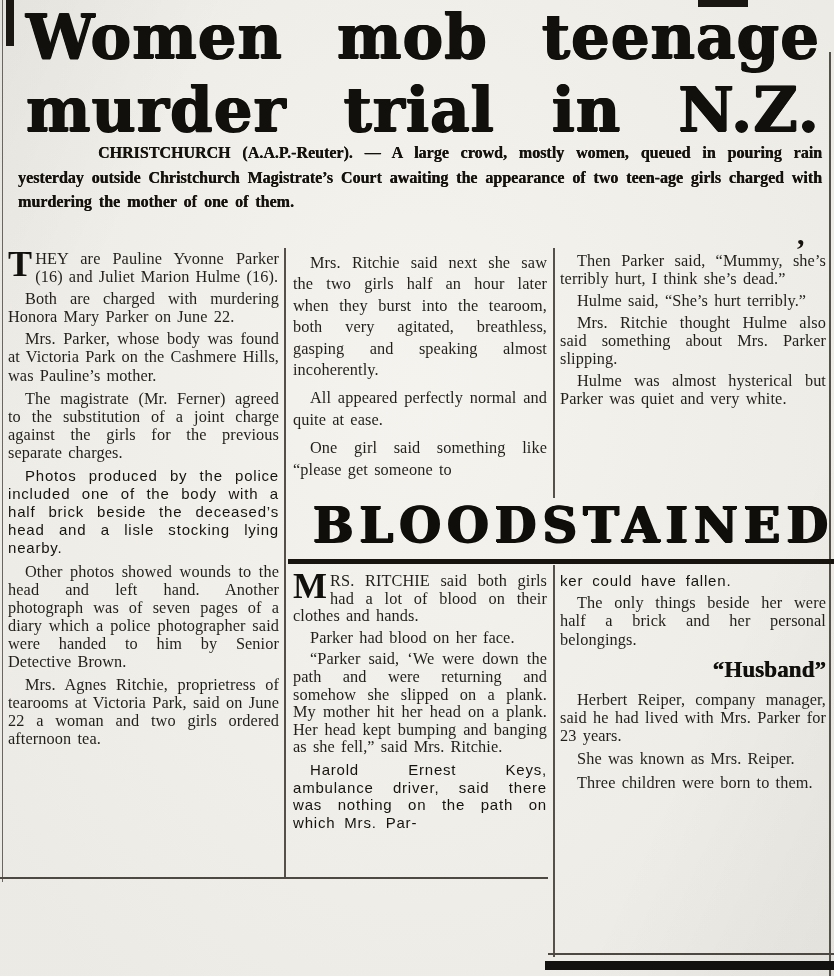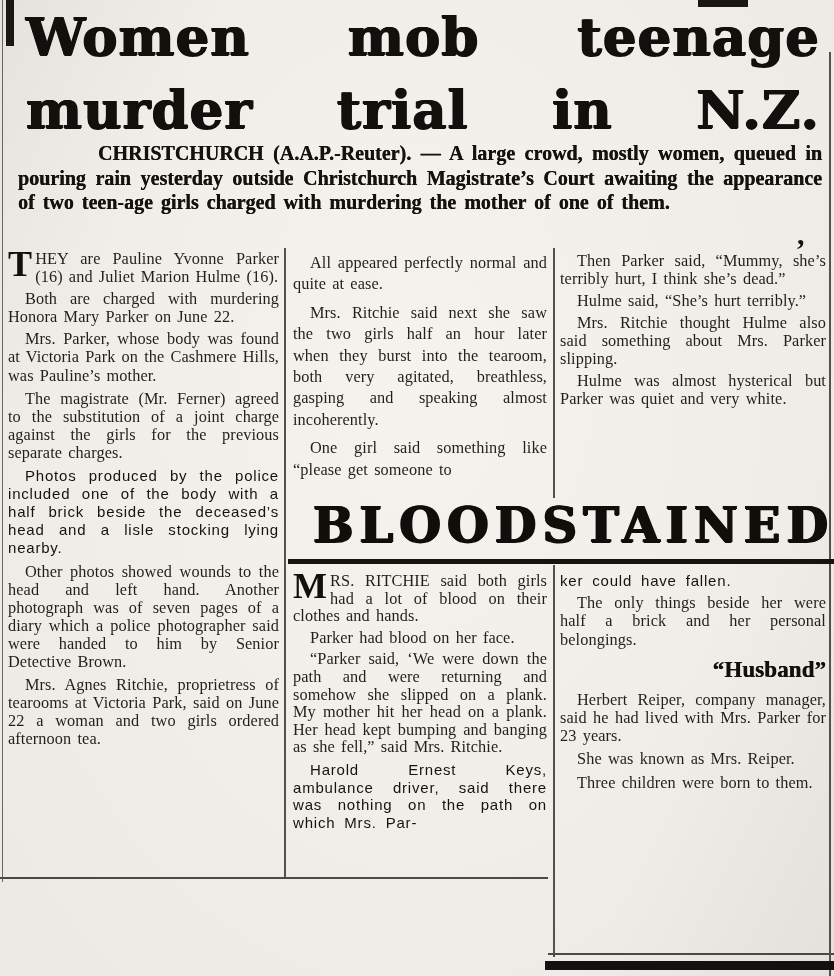--- a/index.html
+++ b/index.html
@@ -10,32 +10,32 @@
     background-image:
       linear-gradient(115deg, rgba(0,0,0,0.035) 0%, rgba(0,0,0,0) 18%, rgba(0,0,0,0) 80%, rgba(0,0,0,0.04) 100%),
       radial-gradient(ellipse at 50% 40%, rgba(255,255,255,0.25), rgba(0,0,0,0.02) 90%);
     overflow:hidden;
     color:#1b1814;
     -webkit-font-smoothing:antialiased;
   }
   .hl{
     position:absolute;left:26px;right:14px;
     font-family:"DejaVu Serif",serif;font-weight:bold;
-    font-size:53px;line-height:73px;
+    font-size:61px;line-height:73px;
     text-align:justify;text-align-last:justify;
     color:#12100d;
     text-shadow:0.8px 0 0 currentColor, -0.8px 0 0 currentColor, 0 0.5px 0 currentColor;
     letter-spacing:1px;white-space:nowrap;
   }
   .hl.l1{top:0px;}
   .hl.l2{top:73px;}
   .lead{
     position:absolute;left:18px;top:141px;width:804px;
     font-family:"Liberation Serif",serif;font-weight:bold;
-    font-size:20px;line-height:24.5px;text-align:justify;
+    font-size:16px;line-height:24.5px;text-align:justify;
     text-indent:80px;word-spacing:3px;color:#15120e;
     text-shadow:0.3px 0 0 currentColor;
   }
   .stray-comma{
     position:absolute;left:797px;top:217px;
     font-family:"Liberation Serif",serif;font-weight:bold;font-size:30px;color:#15120e;
   }
   .col{
     position:absolute;
     font-family:"Liberation Serif",serif;
@@ -120,22 +120,22 @@
     <p class="noindent"><span class="dropcap">T</span><span>HEY are Pauline Yvonne Parker (16) and Juliet Marion Hulme (16).</span></p>
     <p>Both are charged with murdering Honora Mary Parker on June 22.</p>
     <p>Mrs. Parker, whose body was found at Victoria Park on the Cashmere Hills, was Pauline’s mother.</p>
     <p class="gap">The magistrate (Mr. Ferner) agreed to the substitution of a joint charge against the girls for the previous separate charges.</p>
     <p class="gothic gap">Photos produced by the police included one of the body with a half brick beside the deceased’s head and a lisle stocking lying nearby.</p>
     <p class="gap">Other photos showed wounds to the head and left hand. Another photograph was of seven pages of a diary which a police photographer said were handed to him by Senior Detective Brown.</p>
     <p class="gap">Mrs. Agnes Ritchie, proprietress of tearooms at Victoria Park, said on June 22 a woman and two girls ordered afternoon tea.</p>
   </div>
 
   <div class="col" id="col-mid-top">
+    <p>Mrs. Ritchie said next she saw the two girls half an hour later when they burst into the tearoom, both very agitated, breathless, gasping and speaking almost incoherently.</p>
     <p>All appeared perfectly normal and quite at ease.</p>
-    <p>Mrs. Ritchie said next she saw the two girls half an hour later when they burst into the tearoom, both very agitated, breathless, gasping and speaking almost incoherently.</p>
     <p>One girl said something like “please get someone to</p>
   </div>
 
   <div class="col" id="col-right-top">
     <p>Then Parker said, “Mummy, she’s terribly hurt, I think she’s dead.”</p>
     <p>Hulme said, “She’s hurt terribly.”</p>
     <p class="gap">Mrs. Ritchie thought Hulme also said something about Mrs. Parker slipping.</p>
     <p>Hulme was almost hysterical but Parker was quiet and very white.</p>
   </div>
 

